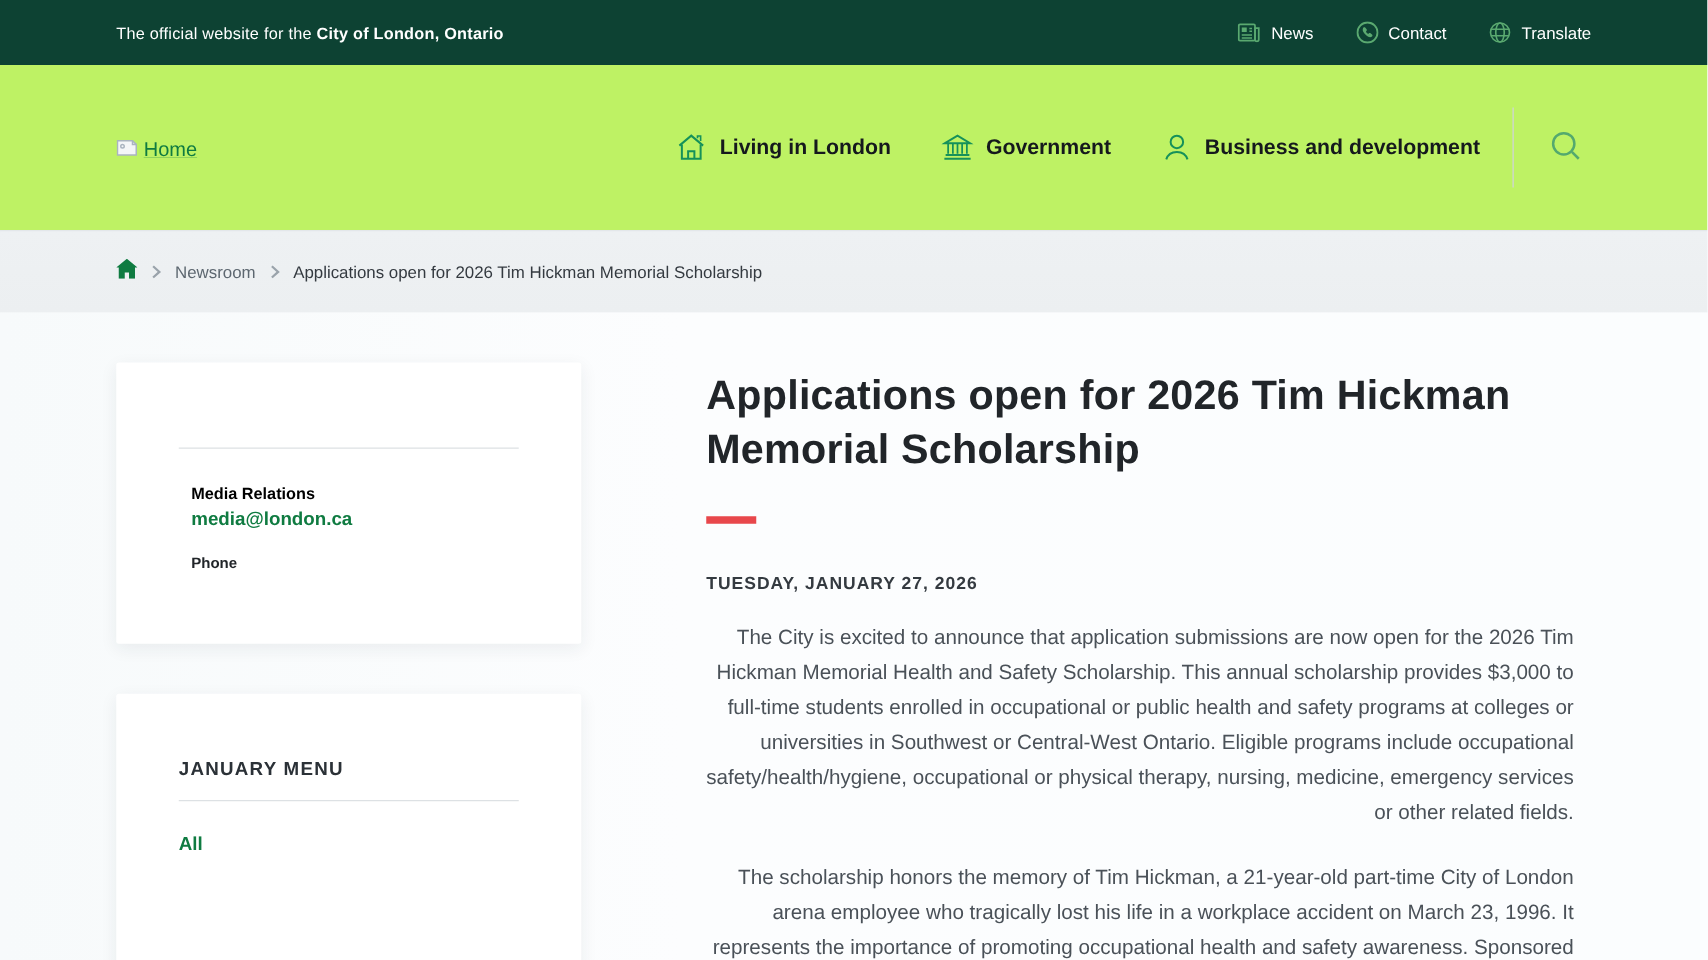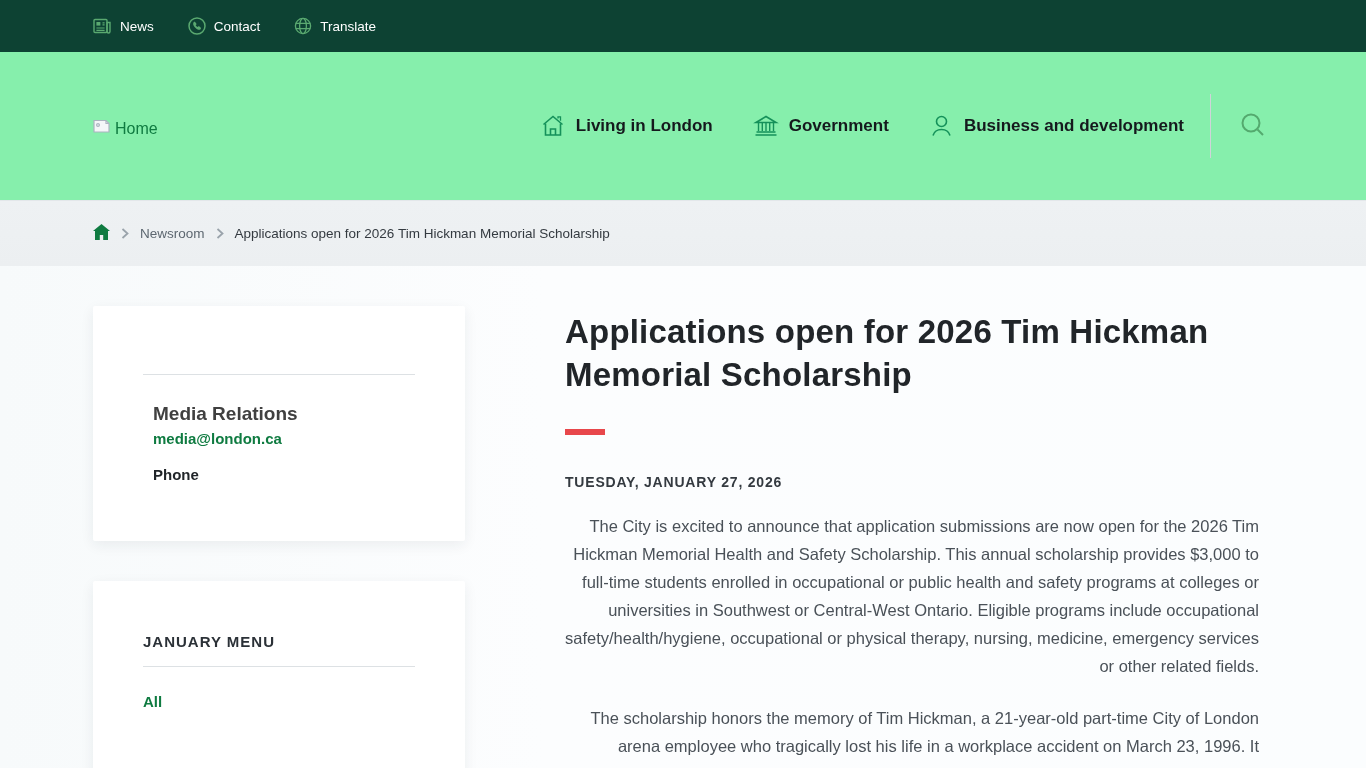--- a/index.html
+++ b/index.html
@@ -28,22 +28,22 @@
   .tagline b { font-weight: 700; }
   .topbar-links { display: flex; align-items: center; gap: 34px; }
   .topbar-link {
     display: flex; align-items: center; gap: 8px;
     color: #ffffff; font-size: 13.5px; cursor: pointer; text-decoration: none;
   }
   .topbar-link svg { display: block; }
 
   
   .header {
-    height: 148px;
-    background: #86efac;
+    height: 132px;
+    background: #bef264;
     display: flex;
     align-items: center;
   }
   .header-inner {
     width: 100%;
     display: flex;
     align-items: center;
     justify-content: space-between;
   }
   .logo {
@@ -109,27 +109,27 @@
     width: 12px; height: 14px;
     border: 1.5px solid #9ad4af;
     border-radius: 2px;
     flex-shrink: 0;
   }
   .card hr {
     border: none; border-top: 1px solid #dde1e4;
     margin-top: 16px;
   }
   .contact-block { padding-left: 10px; }
-  .contact-name { margin-top: 28px; font-size: 19px; font-weight: 700; color: #404040; }
+  .contact-name { margin-top: 28px; font-size: 13px; font-weight: 700; color: #000000; }
   .contact-email {
     display: inline-block; margin-top: 5px;
     font-size: 15px; font-weight: 700; color: #0f7b41;
     text-decoration: none; cursor: pointer;
   }
-  .contact-phone-label { margin-top: 18px; font-size: 15px; font-weight: 700; color: #212529; }
+  .contact-phone-label { margin-top: 18px; font-size: 12px; font-weight: 700; color: #212529; }
   .contact-phone { margin-top: 5px; font-size: 15px; color: #4b5259; }
   .menu-card { padding-bottom: 120px; }
   .menu-link {
     display: inline-block; margin-top: 26px;
     font-size: 15px; font-weight: 700; color: #0f7b41;
     text-decoration: none; cursor: pointer;
   }
 
   
   .article { margin-left: 100px; width: 694px; padding-top: 4px; }
@@ -148,20 +148,21 @@
     margin-top: 22px;
     font-size: 16.5px; line-height: 28px; color: #4a5158; text-align: right;
   }
   .article-body p + p { margin-top: 24px; }
 </style>
 </head>
 <body>
 
 <div class="topbar">
   <div class="container topbar-inner">
+    <div class="tagline"><span>The official website for the </span><b>City of London, Ontario</b></div>
     <div class="topbar-links">
       <a class="topbar-link">
         <span>
           <svg width="19" height="16" viewBox="0 0 19 16" fill="none" stroke="#5aa970" stroke-width="1.4">
             <rect x="1" y="1.5" width="13" height="13" rx="1"></rect>
             <path d="M14 4.5h3v9a1.5 1.5 0 0 1-3 0z"></path>
             <rect x="3.4" y="4" width="4" height="3.6" fill="#5aa970" stroke="none"></rect>
             <path d="M3.4 10h8.2M3.4 12.3h8.2M9.5 4.8h2.1M9.5 6.9h2.1" stroke-width="1.2"></path>
           </svg>
         </span>

